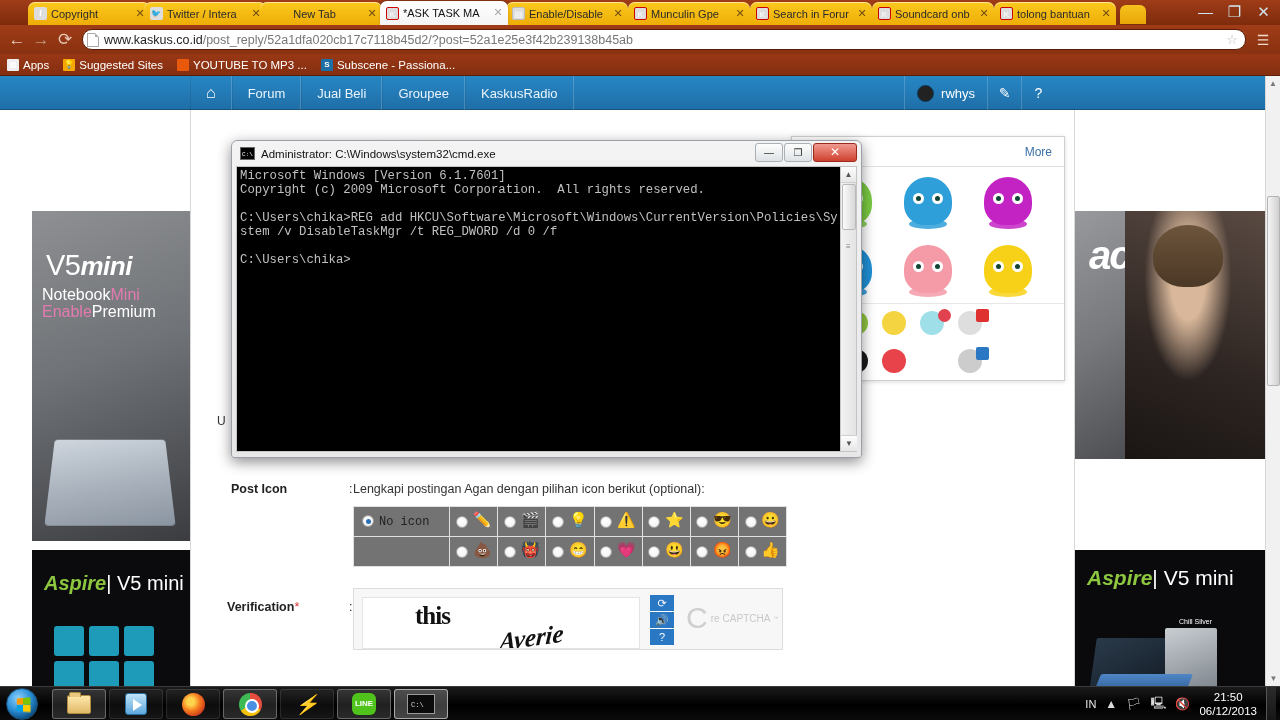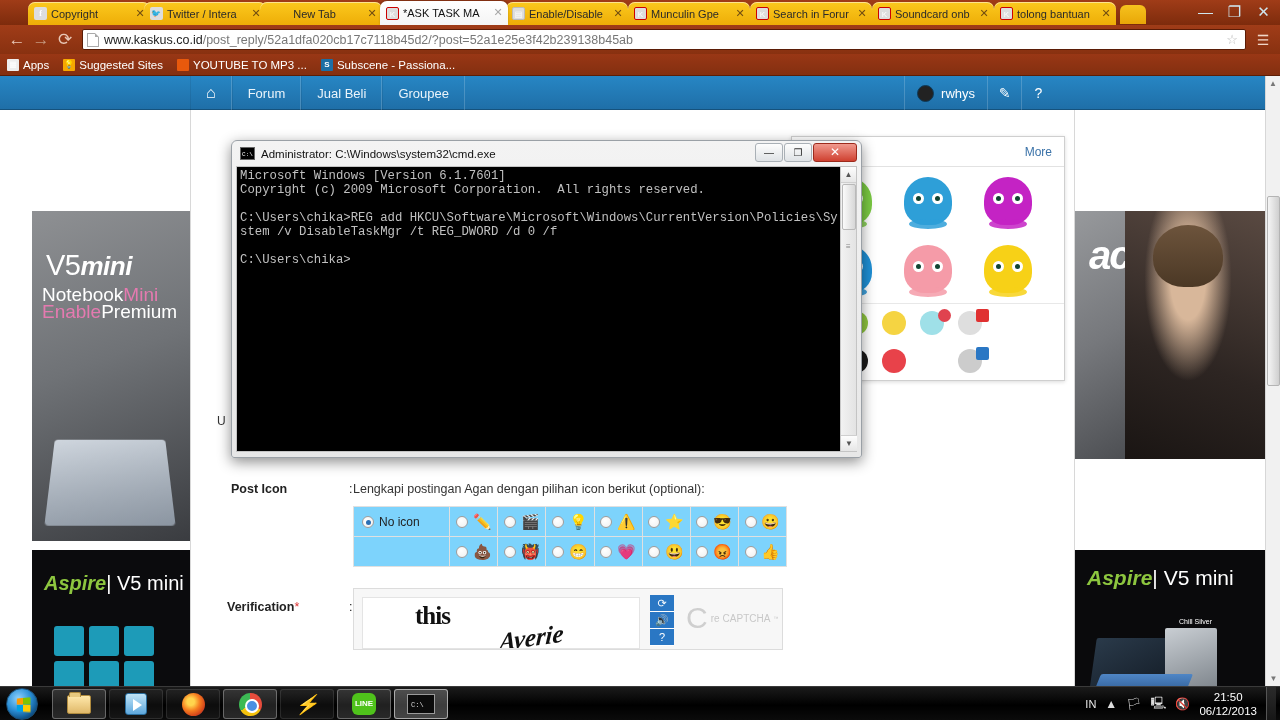--- a/index.html
+++ b/index.html
@@ -72,21 +72,21 @@
     background: linear-gradient(180deg,#a03c18 0%,#883110 100%);
     display: flex; align-items: center; padding: 0 6px;
   }
   .navbtn {
     width: 22px; height: 22px; margin-right: 2px; color: #e8c7b6;
     font-size: 17px; line-height: 22px; text-align: center;
   }
   .navbtn.disabled { color: #c59880; }
   .omnibox {
     flex: 1 1 auto; height: 21px; margin: 0 6px 0 4px; background: #fff;
-    border: 1px solid #5a1c06; border-radius: 2px;
+    border: 1px solid #5a1c06; border-radius: 10px;
     display: flex; align-items: center; padding: 0 4px; overflow: hidden;
   }
   .omnibox .pageicon {
     width: 12px; height: 14px; background: #fff; border: 1px solid #aaa;
     margin-right: 5px; flex: 0 0 12px; position: relative;
   }
   .omnibox .pageicon:after{
     content:""; position:absolute; right:-1px; top:-1px; border-width:0 4px 4px 0;
     border-style:solid; border-color:#fff #fff #aaa #aaa;
   }
@@ -156,21 +156,21 @@
   
   .ad { position: absolute; left: 32px; width: 158px; overflow: hidden; }
   .ad-left-top { top: 101px; height: 330px; background: linear-gradient(160deg,#8e9093 0%,#6f7276 45%,#3a3c40 100%); }
   .ad-left-bottom { top: 440px; height: 230px; background: #0b0b0d; }
   .adr { position: absolute; left: 0px; width: 190px; overflow: hidden; }
   .ad-right-top { top: 101px; height: 248px; background: linear-gradient(150deg,#97999c 0%,#76787c 40%,#34363a 100%); }
   .ad-right-bottom { top: 440px; height: 230px; background: #0a0a0c; }
   .ad-v5 { position: absolute; left: 14px; top: 38px; color: #fff; font-size: 29px;
     font-family: "Liberation Sans", sans-serif; letter-spacing: -.5px; }
   .ad-v5 i { font-weight: bold; font-size: 26px; }
-  .ad-sub { position: absolute; left: 10px; top: 75px; font-size: 19px; color: #fff; line-height: 17px; width: 150px;}
+  .ad-sub { position: absolute; left: 10px; top: 75px; font-size: 16px; color: #fff; line-height: 17px; width: 150px;}
   .ad-sub .pink { color: #e57ab0; }
   .ad-aspire { position: absolute; left: 12px; color: #fff; font-size: 20px; font-style: italic; }
   .ad-aspire .grn { color: #8dc63f; font-weight: bold; }
   .ad-aspire .nrm { font-style: normal; font-weight: normal; }
   .ad-acer { position: absolute; left: 14px; top: 22px; color: #fff; font-size: 40px;
     font-style: italic; font-weight: bold; letter-spacing: -2px; }
   .ad-person { position: absolute; right: 0; bottom: 0; width: 140px; height: 250px;
     background: radial-gradient(ellipse at 45% 28%, #d8b79a 0 16%, rgba(216,183,154,0) 40%),
                 linear-gradient(200deg,#5a4a42 0%,#2d2522 60%,#1a1513 100%); }
   .ad-person:before { content:""; position:absolute; left: 28px; top: 16px; width: 70px; height: 62px;
@@ -218,21 +218,21 @@
     border: 1px solid #9a9a9a; border-radius: 3px; color: #111;
   }
   .nofile { font-size: 12px; color: #333; }
 
   .lblcol { position: absolute; text-align: left; width: 110px; font-size: 12.5px; color: #222; font-weight: bold;}
   .colon { position: absolute; font-size: 12.5px; color: #222; }
   .hint { position: absolute; font-size: 12.5px; color: #333; }
 
   .icontable {
     position: absolute; left: 162px; top: 396px; width: 434px;
-    border: 1px solid #d5d5d5; border-collapse: collapse; background: #7dd3fc;
+    border: 1px solid #d5d5d5; border-collapse: collapse; background: #737373; font-family: Liberation Mono, monospace;
   }
   .icontable td {
     border: 1px solid #e0e0e0; height: 30px; padding: 0 4px; vertical-align: middle;
     font-size: 12px; color: #222; white-space: nowrap;
   }
   .icontable td.noicon { width: 96px; padding-left: 8px; }
   .icontable td.cell { width: 48px; text-align: center; }
   .radio {
     display: inline-block; width: 12px; height: 12px; border-radius: 50%;
     border: 1px solid #9c9c9c; background: radial-gradient(circle at 40% 35%, #fff, #efefef);
@@ -463,20 +463,21 @@
     </div>
 
     <div class="viewport">
 
       <div class="kas-nav">
         <div class="kas-nav-inner">
           <div class="kas-item kas-home">⌂</div>
           <div class="kas-item">Forum</div>
           <div class="kas-item">Jual Beli</div>
           <div class="kas-item">Groupee</div>
+          <div class="kas-item">KaskusRadio</div>
         </div>
         <div class="kas-right">
           <div class="kas-user">
             <span class="kas-avatar"></span>
             <span>rwhys</span>
           </div>
           <div class="kas-iconbtn">✎</div>
           <div class="kas-iconbtn">?</div>
         </div>
       </div>

